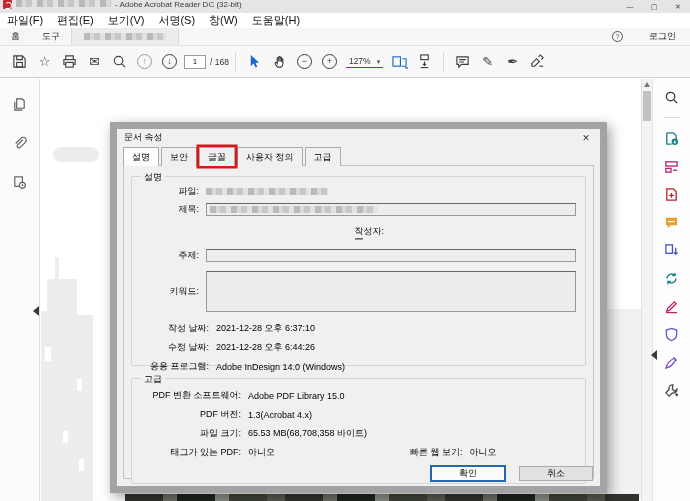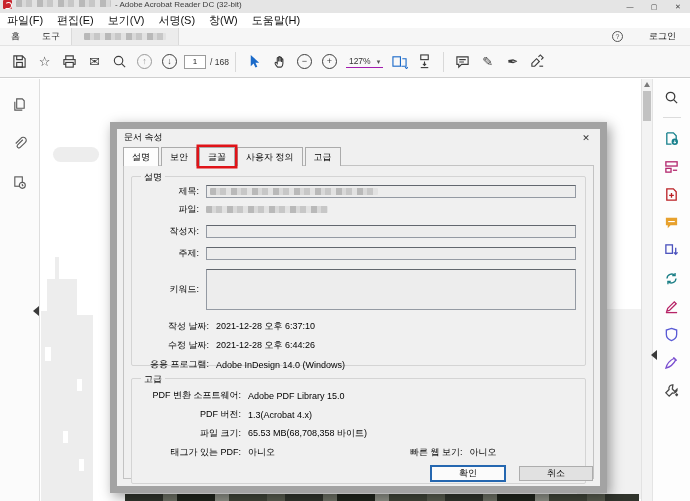--- a/index.html
+++ b/index.html
@@ -347,30 +347,30 @@
       <span class="dtab">보안</span>
       <span class="dtab redbox">글꼴</span>
       <span class="dtab">사용자 정의</span>
       <span class="dtab">고급</span>
     </div>
     <div id="dlg-pane">
 
       <div class="group" id="group-desc">
         <span class="legend">설명</span>
         <div class="drow">
+          <span class="dlabel">파일:</span>
+          <span class="blur" style="width:122px;"></span>
+        </div>
+        <div class="drow">
           <span class="dlabel">제목:</span>
           <span class="field">
               <span class="blur" style="width:168px;"></span>
             </span>
         </div>
-        <div class="drow">
-          <span class="dlabel">파일:</span>
-          <span class="blur" style="width:122px;"></span>
-        </div>
-        <div class="drow" style="margin-top:9px;">
+        <div class="drow" style="margin-top:9px;flex-direction:column;">
           <span class="dlabel">작성자:</span>
           <span class="field"></span>
         </div>
         <div class="drow" style="margin-top:9px;">
           <span class="dlabel">주제:</span>
           <span class="field"></span>
         </div>
         <div class="drow" style="margin-top:9px;">
           <span class="dlabel">키워드:</span>
           <span class="field tall"></span>

